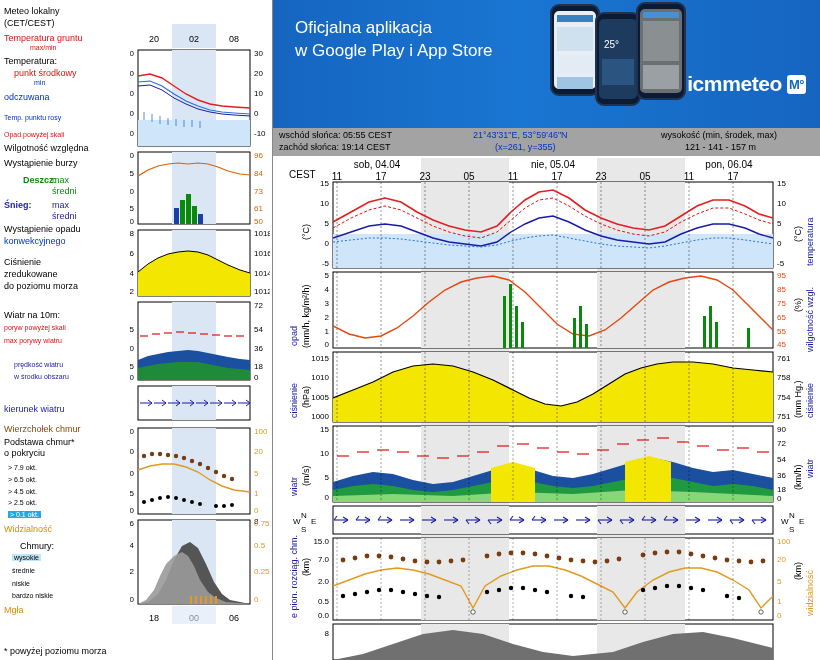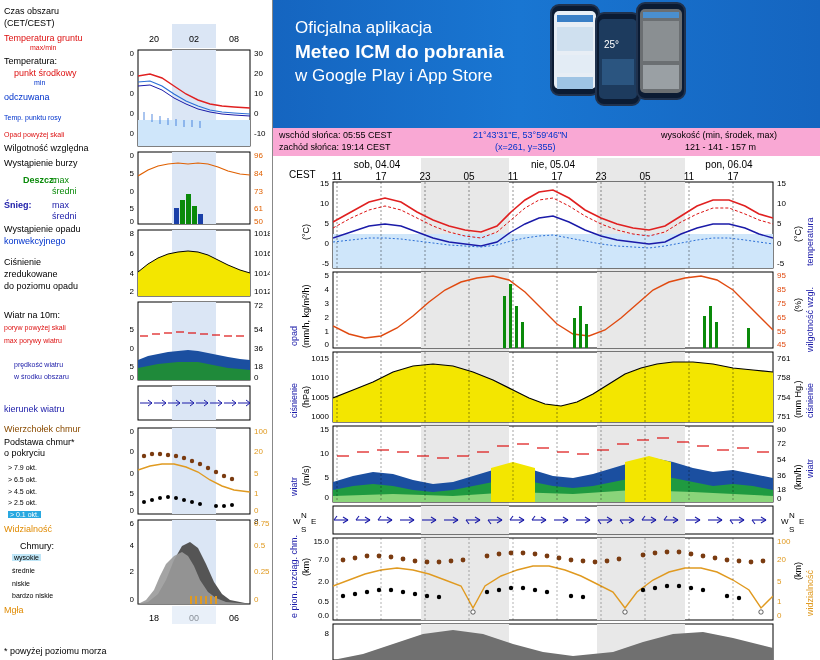--- a/index.html
+++ b/index.html
@@ -22,32 +22,32 @@
   .banner .txt{position:absolute;left:22px;top:18px;color:#fff;}
   .banner .l1{font-size:17px;}
   .banner .l2{font-size:19px;font-weight:bold;margin-top:3px;}
   .banner .l3{font-size:17px;margin-top:3px;}
   .phone{position:absolute;background:#0b1b33;border:2px solid #20324e;border-radius:9px;}
   .phone .scr{position:absolute;left:2px;top:5px;right:2px;bottom:5px;background:#e8eef5;border-radius:5px;overflow:hidden;}
   .phone .scr .bar{position:absolute;left:3px;right:3px;background:#2e6fb7;}
   .logo{position:absolute;right:14px;top:72px;color:#fff;font-size:21px;font-weight:bold;letter-spacing:-0.4px;}
   .logo .sq{display:inline-block;width:19px;height:19px;background:#fff;color:#1565c0;border-radius:3px;
     font-size:13px;text-align:center;line-height:19px;margin-left:5px;vertical-align:2px;}
-  .suninfo{position:absolute;left:273px;top:128px;width:547px;height:28px;background:#f9a8d4;}
+  .suninfo{position:absolute;left:273px;top:128px;width:547px;height:28px;background:#a3a3a3;}
   svg{display:block;}
   .rot{position:absolute;transform-origin:0 0;transform:rotate(-90deg);font-size:9px;white-space:nowrap;}
 </style>
 </head>
 <body>
 
 <div id="root">
 
   <div class="leftcol">
 
-    <div class="abs lbl" style="left:4px;top:6px;">Czas obszaru</div>
+    <div class="abs lbl" style="left:4px;top:6px;">Meteo lokalny</div>
     <div class="abs lbl" style="left:4px;top:18px;">(CET/CEST)</div>
 
     <div class="abs lbl red" style="left:4px;top:33px;">Temperatura gruntu</div>
     <div class="abs lbl red t7" style="left:30px;top:44px;">max/min</div>
     <div class="abs lbl" style="left:4px;top:56px;">Temperatura:</div>
     <div class="abs lbl red" style="left:14px;top:68px;">punkt środkowy</div>
     <div class="abs lbl t7 blue" style="left:34px;top:79px;">min</div>
     <div class="abs lbl blue" style="left:4px;top:92px;">odczuwana</div>
     <div class="abs lbl blue t7" style="left:4px;top:114px;">Temp. punktu rosy</div>
 
@@ -59,21 +59,21 @@
     <div class="abs lbl green" style="left:52px;top:186px;">średni</div>
     <div class="abs lbl dblue bold" style="left:4px;top:200px;">Śnieg:</div>
     <div class="abs lbl dblue" style="left:52px;top:200px;">max</div>
     <div class="abs lbl dblue" style="left:52px;top:211px;">średni</div>
 
     <div class="abs lbl" style="left:4px;top:224px;">Wystąpienie opadu</div>
     <div class="abs lbl blue" style="left:4px;top:236px;">konwekcyjnego</div>
 
     <div class="abs lbl" style="left:4px;top:257px;">Ciśnienie</div>
     <div class="abs lbl" style="left:4px;top:269px;">zredukowane</div>
-    <div class="abs lbl" style="left:4px;top:281px;">do poziomu opadu</div>
+    <div class="abs lbl" style="left:4px;top:281px;">do poziomu morza</div>
 
     <div class="abs lbl" style="left:4px;top:310px;">Wiatr na 10m:</div>
     <div class="abs lbl red t7" style="left:4px;top:324px;">poryw powyżej skali</div>
     <div class="abs lbl red t7" style="left:4px;top:337px;">max porywy wiatru</div>
     <div class="abs lbl dblue t7" style="left:14px;top:361px;">prędkość wiatru</div>
     <div class="abs lbl dblue t7" style="left:14px;top:373px;">w środku obszaru</div>
     <div class="abs lbl dblue" style="left:4px;top:404px;">kierunek wiatru</div>
 
     <div class="abs lbl brown" style="left:4px;top:424px;">Wierzchołek chmur</div>
     <div class="abs lbl" style="left:4px;top:437px;">Podstawa chmur*</div>
@@ -355,21 +355,20 @@
       </g>
       <rect x="42" y="582" width="44" height="18" fill="#dbe6f5" opacity="0.6"></rect>
     </svg>
   </div>
 
   <div class="sep"></div>
 
   <div class="banner">
     <div class="txt">
       <div class="l1">Oficjalna aplikacja</div>
-      <div class="l2">Meteo ICM do pobrania</div>
       <div class="l3">w Google Play i App Store</div>
     </div>
 
     <div class="phone" style="left:277px;top:4px;width:46px;height:88px;">
       <div class="scr">
         <div class="bar" style="top:4px;height:7px;background:#3a7fc6;"></div>
         <div class="bar" style="top:16px;height:24px;background:#cfe0ef;"></div>
         <div class="bar" style="top:44px;height:18px;background:#e3ecf5;"></div>
         <div class="bar" style="top:66px;height:12px;background:#9fc4e4;"></div>
       </div>
@@ -381,20 +380,23 @@
       </div>
     </div>
     <div class="phone" style="left:363px;top:2px;width:46px;height:94px;">
       <div class="scr" style="background:#6b6f72;">
         <div class="bar" style="top:3px;height:6px;background:#4a8fcf;"></div>
         <div class="bar" style="top:12px;height:40px;background:#8a8f92;"></div>
         <div class="bar" style="top:56px;height:24px;background:#9aa0a4;"></div>
       </div>
     </div>
 
+    <div class="logo">
+      <span>icmmeteo</span><span class="sq">M°</span>
+    </div>
   </div>
 
   <div class="suninfo">
     <div class="abs lbl" style="left:6px;top:2px;">wschód słońca: 05:55 CEST</div>
     <div class="abs lbl" style="left:6px;top:14px;">zachód słońca: 19:14 CEST</div>
     <div class="abs lbl blue" style="left:200px;top:2px;">21°43'31"E, 53°59'46"N</div>
     <div class="abs lbl blue" style="left:222px;top:14px;">(x=261,  y=355)</div>
     <div class="abs lbl" style="left:388px;top:2px;">wysokość (min, środek, max)</div>
     <div class="abs lbl" style="left:412px;top:14px;">121 - 141 - 157 m</div>
   </div>

